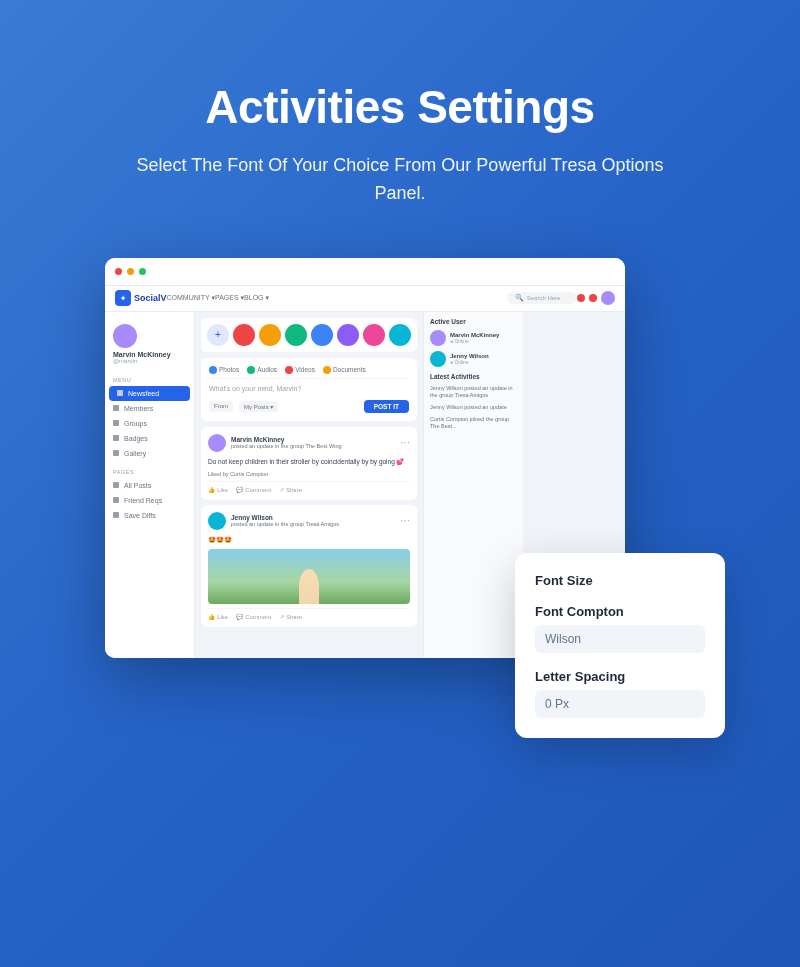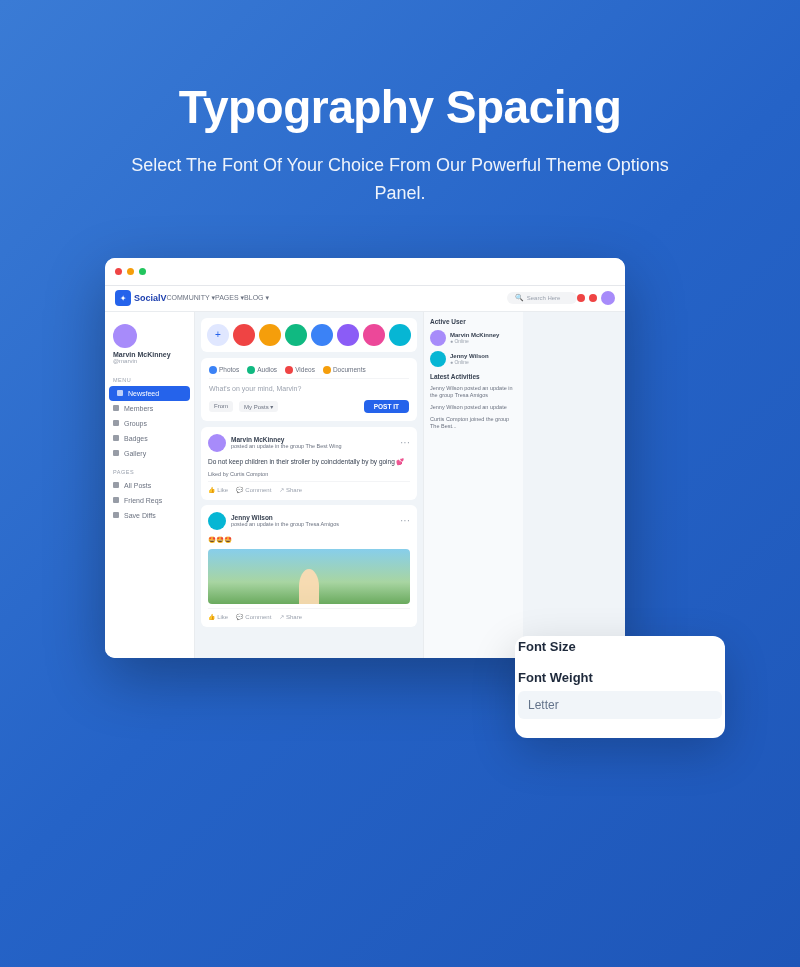--- a/index.html
+++ b/index.html
@@ -449,21 +449,21 @@
 
     
     .typography-card {
       position: absolute;
       bottom: 0;
       right: 0;
       width: 210px;
       background: #fff;
       border-radius: 12px;
       box-shadow: 0 15px 45px rgba(0,0,0,0.2);
-      padding: 3px;
+      padding: 20px;
       z-index: 10;
     }
 
     .typo-field {
       margin-bottom: 16px;
     }
 
     .typo-label {
       font-size: 13px;
       font-weight: 600;
@@ -508,23 +508,23 @@
     .av2 { background: #f59e0b; }
     .av3 { background: #10b981; }
     .av4 { background: #3b82f6; }
     .av5 { background: #8b5cf6; }
     .av6 { background: #ec4899; }
     .av7 { background: #06b6d4; }
   </style>
 </head>
 <body>
 
-<h1 class="hero-title">Typography Spacing</h1>
-
-<p class="hero-subtitle">Select The Font Of Your Choice From Our Powerful Theme Options Panel.</p>
+<h1 class="hero-title">Activities Settings</h1>
+
+<p class="hero-subtitle">Select The Font Of Your Choice From Our Powerful Tresa Options Panel.</p>
 
 <div class="mockup-container">
 
   <div class="browser-mockup">
     <div class="browser-bar">
       <div class="browser-dot red"></div>
       <div class="browser-dot yellow"></div>
       <div class="browser-dot green"></div>
     </div>
 
@@ -710,19 +710,23 @@
         </div>
       </div>
     </div>
   </div>
 
   <div class="typography-card">
     <div class="typo-field">
       <div class="typo-label">Font Size</div>
     </div>
     <div class="typo-field">
-      <div class="typo-label">Font Weight</div>
-      <div class="typo-input">Letter</div>
+      <div class="typo-label">Font Compton</div>
+      <div class="typo-input">Wilson</div>
+    </div>
+    <div class="typo-field" style="margin-bottom:0;">
+      <div class="typo-label">Letter Spacing</div>
+      <div class="typo-input">0 Px</div>
     </div>
   </div>
 
 
 </div>
 
 </body></html>

